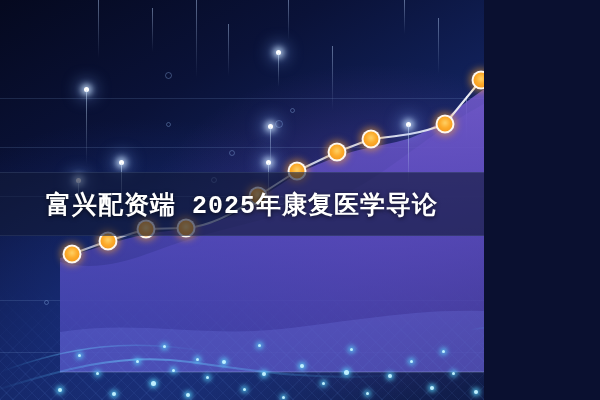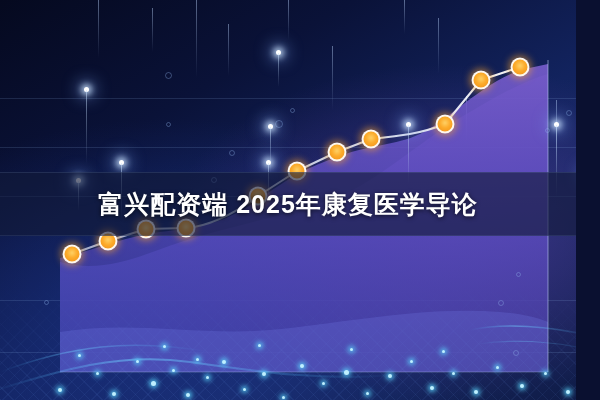--- a/index.html
+++ b/index.html
@@ -4,26 +4,27 @@
 <style>
   * { margin:0; padding:0; box-sizing:border-box; }
   html, body {
     width:600px; height:400px;
     background:#0a1030;
     font-family:"Liberation Sans", sans-serif;
     overflow:hidden;
   }
   #stage {
     position:relative;
-    width:576px; height:400px;
+    width:484px; height:400px;
     overflow:hidden;
     background:
       radial-gradient(ellipse 70% 60% at 78% 58%, rgba(92,60,160,0.55) 0%, rgba(92,60,160,0) 70%),
       radial-gradient(ellipse 80% 70% at 30% 80%, rgba(28,52,140,0.65) 0%, rgba(28,52,140,0) 72%),
       linear-gradient(150deg, #05091f 0%, #0a1238 28%, #12235e 55%, #172a66 72%, #101c48 100%);
+    font-family: Liberation Mono, monospace;
   }
   .layer { position:absolute; inset:0; pointer-events:none; }
 
   
   .hline { position:absolute; left:0; right:0; height:1px;
            background:rgba(150,185,235,0.16); }
 
   
   .streak { position:absolute; width:1px;
             background:linear-gradient(to bottom, rgba(190,215,255,0.45), rgba(190,215,255,0)); }

